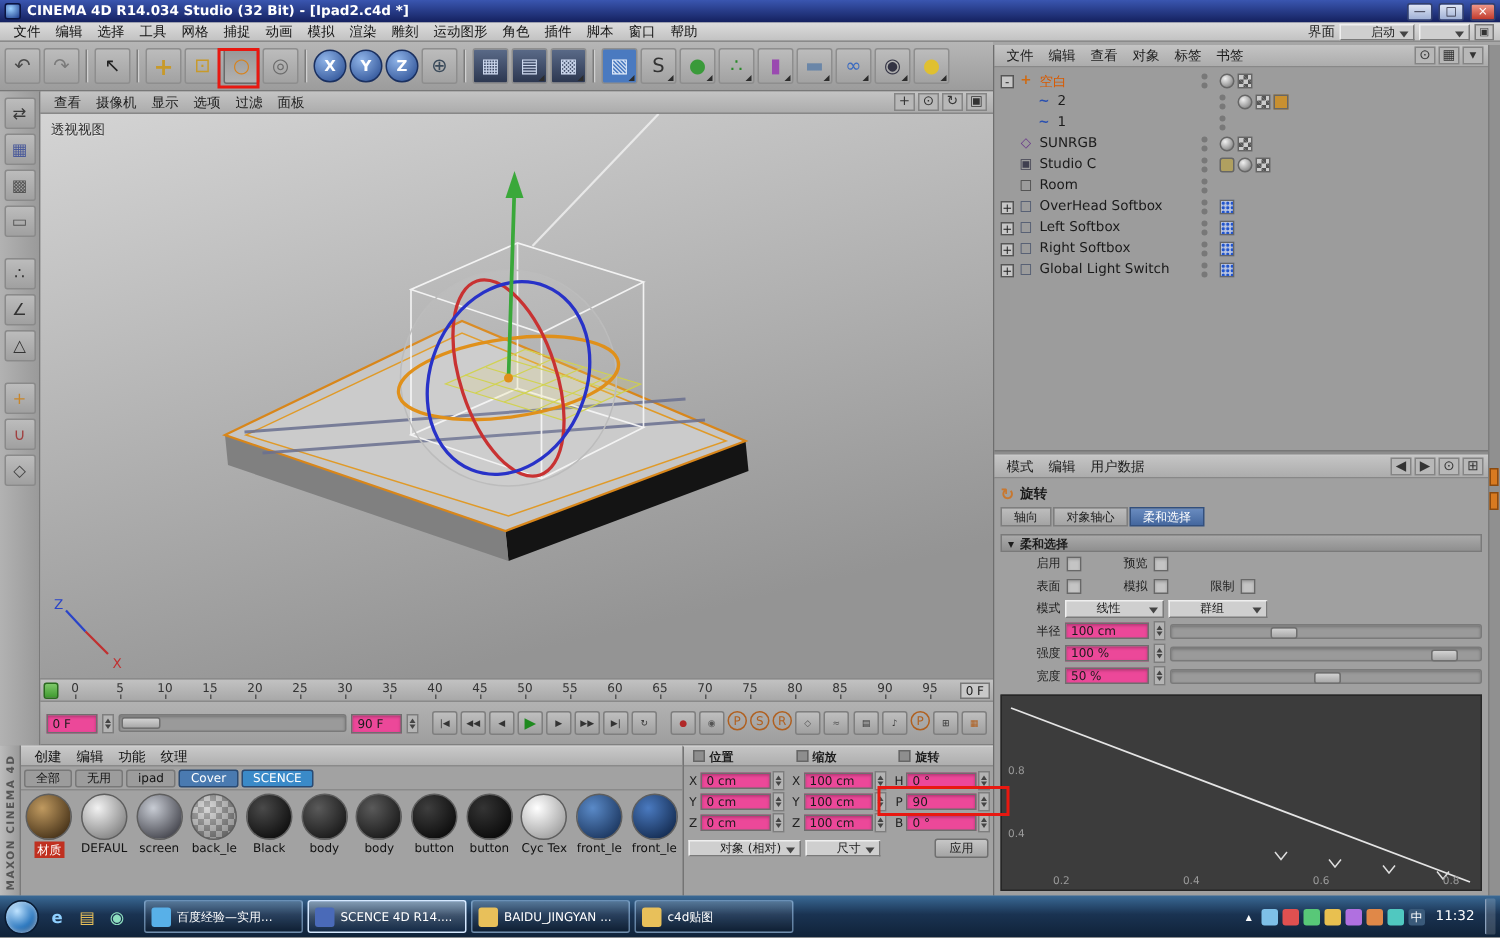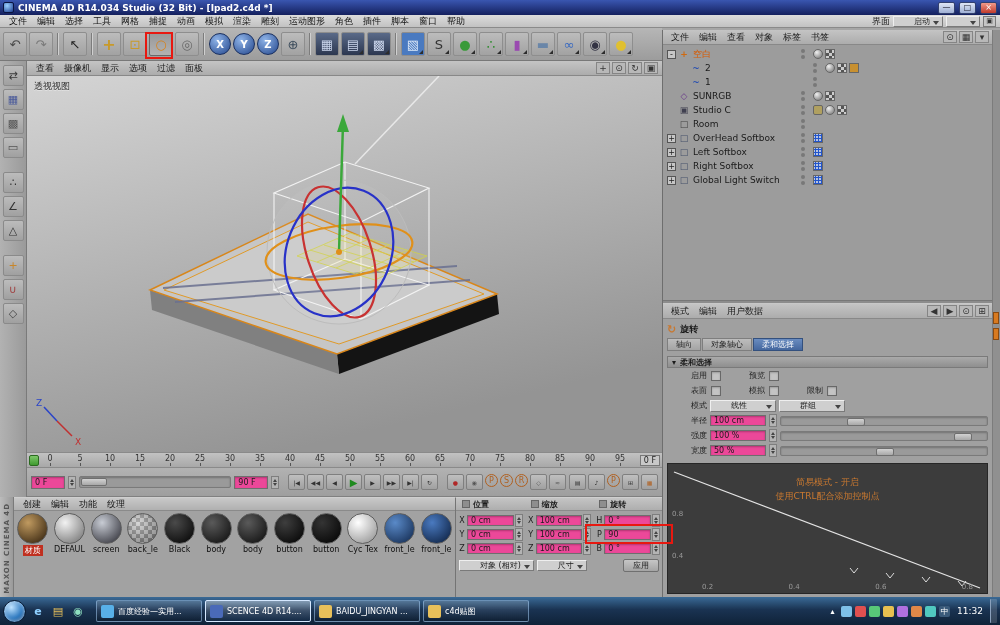--- a/index.html
+++ b/index.html
@@ -401,20 +401,28 @@
   </div>
 
   <div class="mat-panel">
     <div class="mat-menu">
 
     <span class="menu-item">创建</span>
         <span class="menu-item">编辑</span>
         <span class="menu-item">功能</span>
         <span class="menu-item">纹理</span>
       </div>
+    <div class="mat-cats">
+
+    <span class="cat" style="--cb: #9c9c9c;">全部</span>
+        <span class="cat" style="--cb: #9c9c9c;">无用</span>
+        <span class="cat" style="--cb: #9c9c9c;">ipad</span>
+        <span class="cat on" style="--cb: #4a7ab0;">Cover</span>
+        <span class="cat on" style="--cb: #3a8ac8;">SCENCE</span>
+      </div>
     <div class="mat-list">
 
     <span class="mat sel">
           <span class="sphere" style="--c1: #c09a60; --c2: #2a1a08;"></span>
           <span class="mname">材质</span>
         </span>
         <span class="mat">
           <span class="sphere" style="--c1: #f2f2f2; --c2: #6a6a6a;"></span>
           <span class="mname">DEFAUL</span>
         </span>
@@ -798,22 +806,20 @@
           </div>
         </div>
       <div class="graph">
         <svg width="318" height="131" viewBox="0 0 318 131" style="position:absolute;top:0;left:0">
           <line x1="6" y1="8" x2="312" y2="124" stroke="#e4e4e4" stroke-width="1.2"></line>
           <polyline points="182,104 186,109 190,104" fill="none" stroke="#dddddd" stroke-width="1"></polyline>
           <polyline points="218,109 222,114 226,109" fill="none" stroke="#dddddd" stroke-width="1"></polyline>
           <polyline points="254,113 258,118 262,113" fill="none" stroke="#dddddd" stroke-width="1"></polyline>
           <polyline points="290,117 294,122 298,117" fill="none" stroke="#dddddd" stroke-width="1"></polyline>
         </svg>
-        <span class="gl1">简易模式 - 开启</span>
-        <span class="gl2">使用CTRL配合添加控制点</span>
         <span style="position:static">
           
         <span class="gy">0.8</span><span class="gy">0.4</span></span>
         <span class="gx-row">
 
         <span>0.2</span>
             <span>0.4</span>
             <span>0.6</span>
             <span>0.8</span>
           </span>

